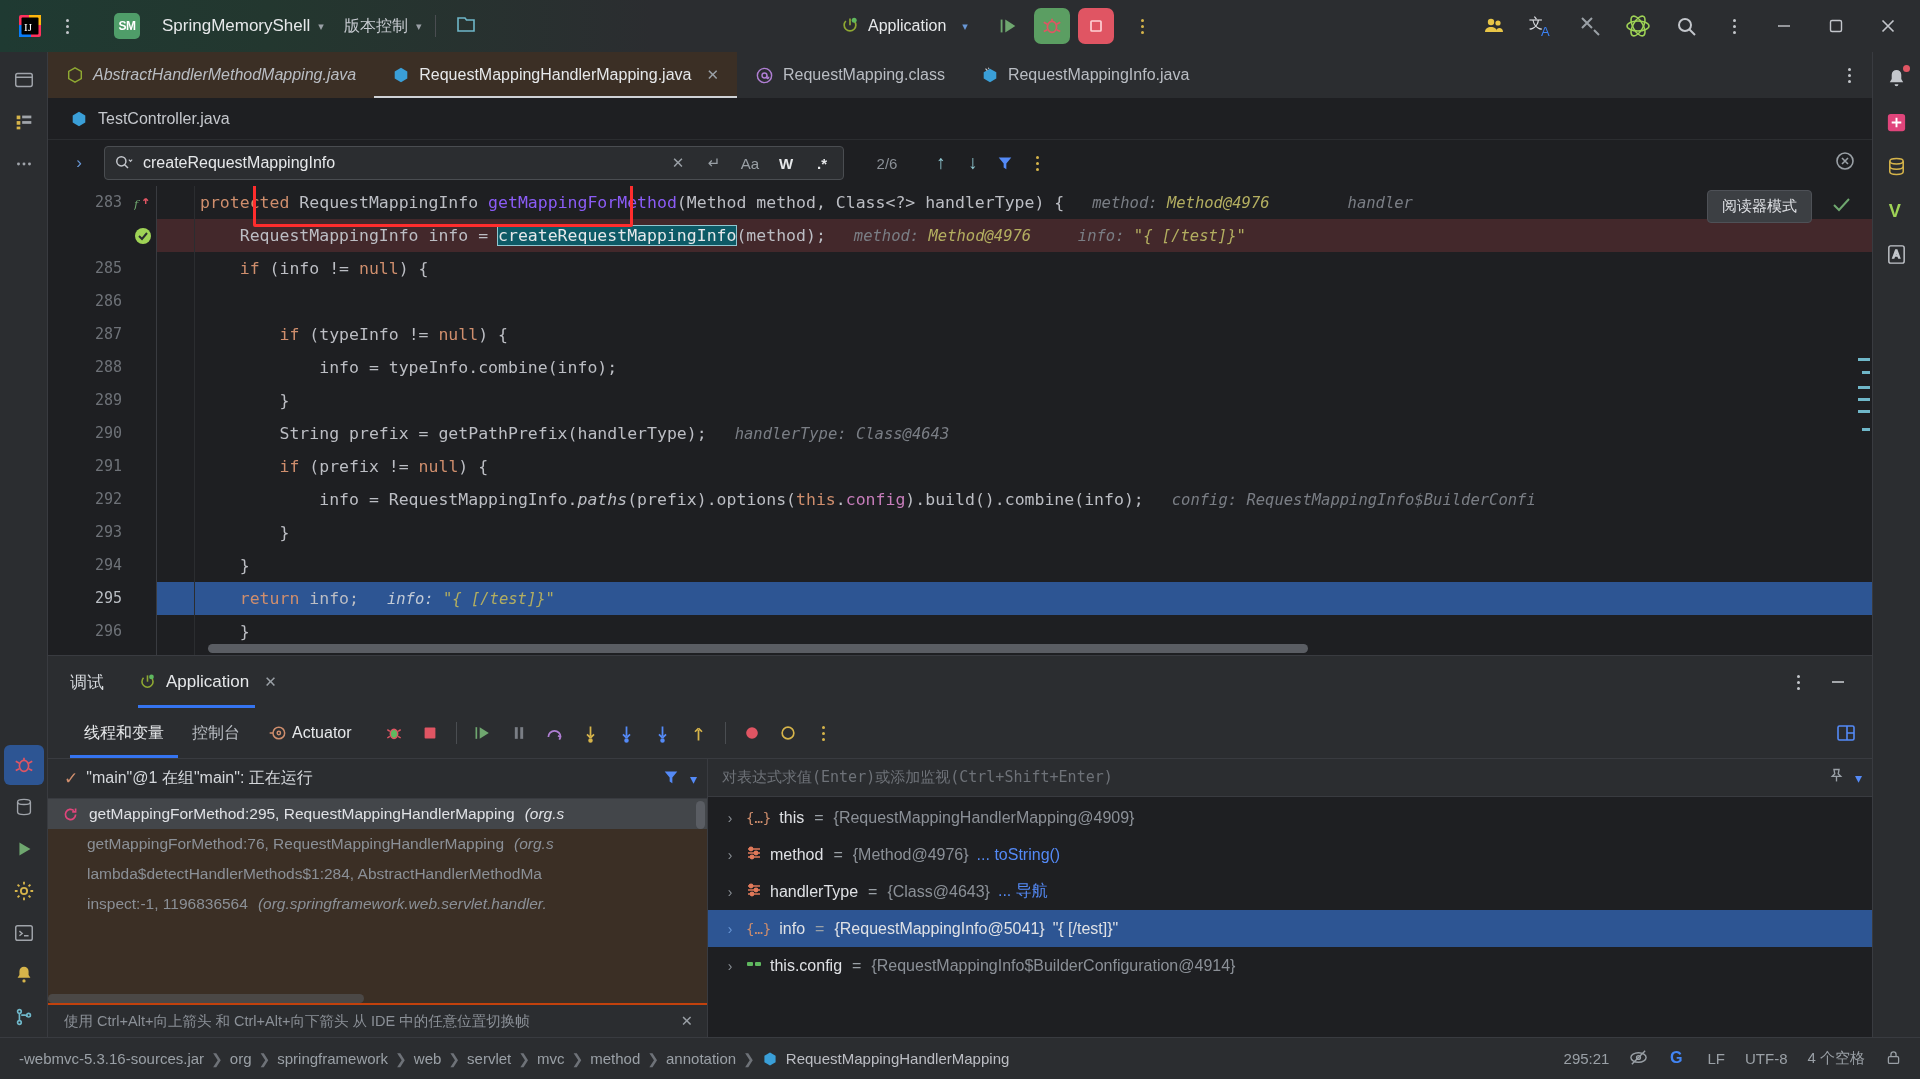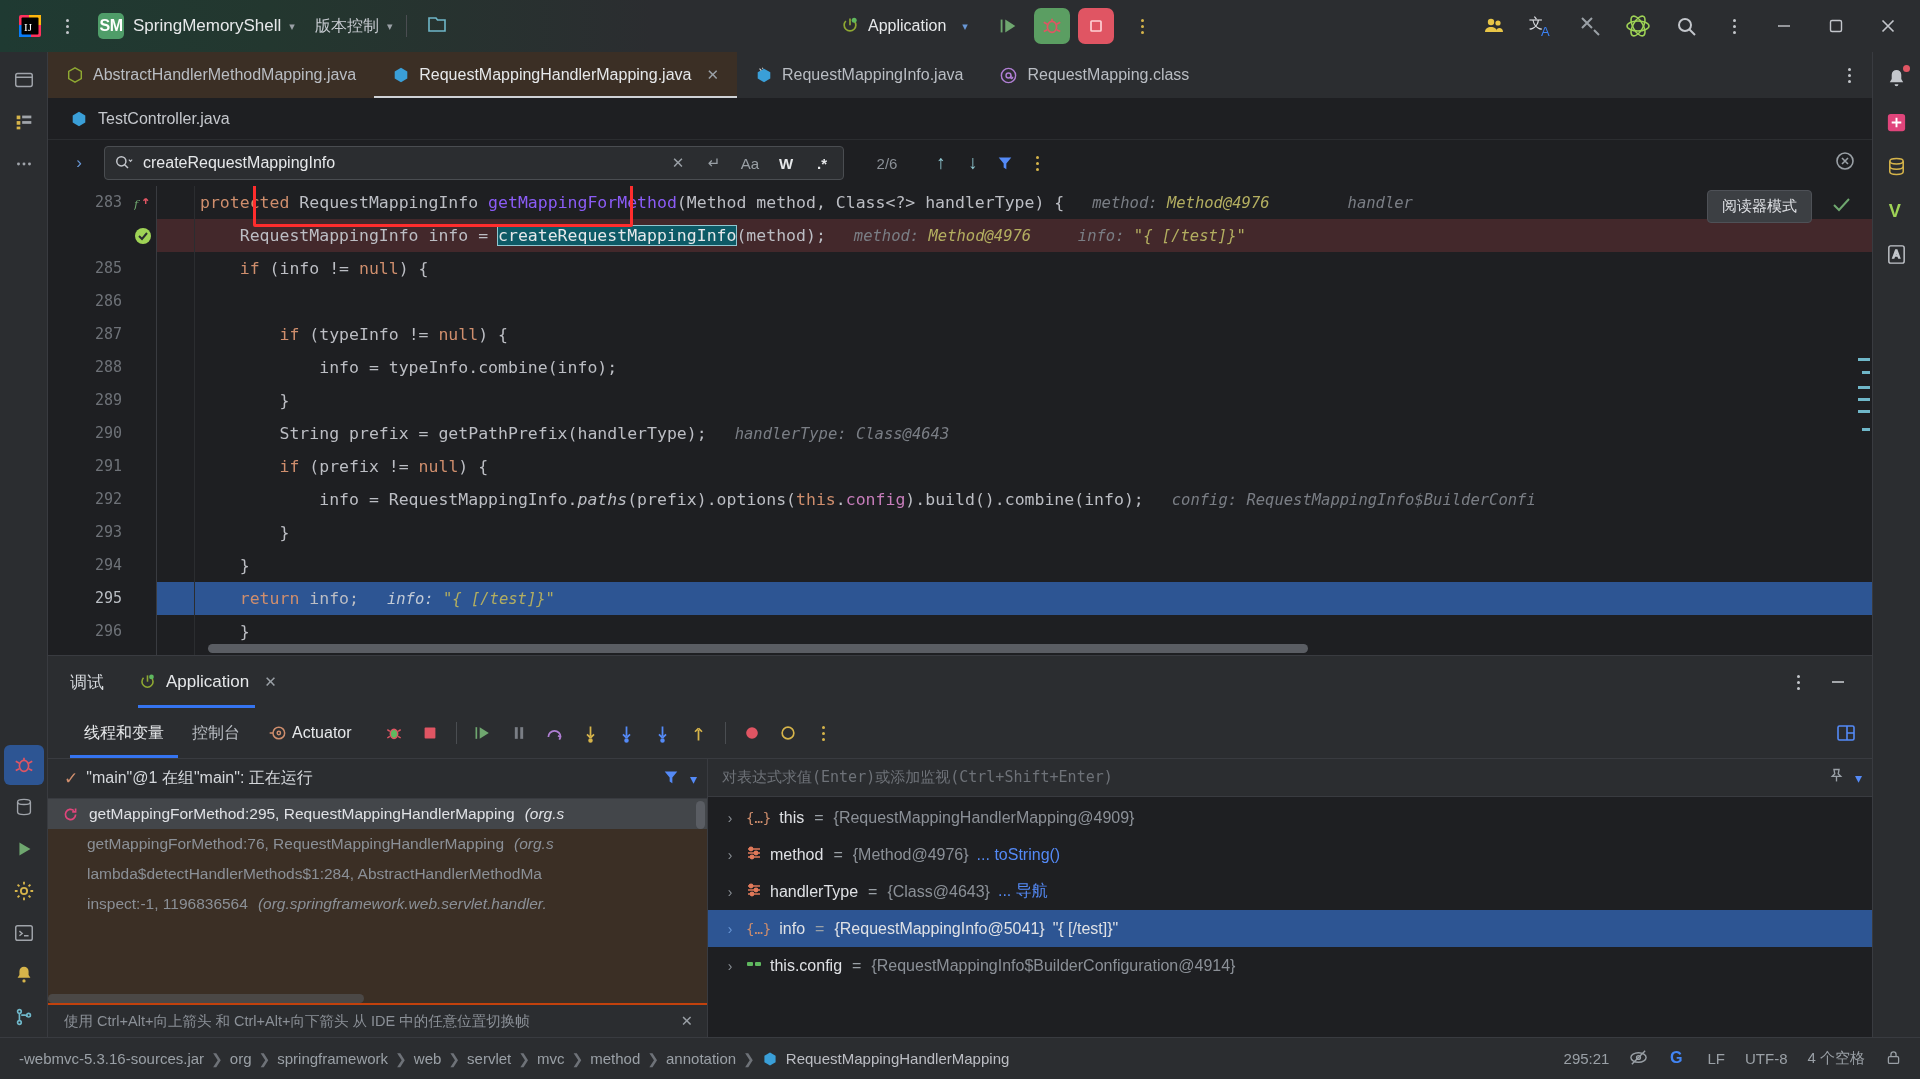--- a/index.html
+++ b/index.html
@@ -19,24 +19,24 @@
     display: flex; align-items: center; gap: 0px;
     padding: 0 0 0 10px;
     position: relative;
   }
   .tb-logo { width: 40px; display:flex; align-items:center; justify-content:center; }
   .tb-kebab { width: 34px; display:flex; align-items:center; justify-content:center; cursor:pointer;}
   .kebab-dots { display:flex; flex-direction:column; gap:3px; align-items:center;}
   .kebab-dots i { width:3px; height:3px; border-radius:50%; background:#c3c6cb; display:block;}
   .proj-badge {
     width: 26px; height: 26px; border-radius: 5px; background: #4f9d69;
-    color: #fff; font-size: 16px; font-weight: bold; display:flex;
-    align-items:center; justify-content:center; letter-spacing:-0.5px;
+    color: #fff; font-size: 12px; font-weight: bold; display:flex;
+    align-items:center; justify-content:center; letter-spacing:-0.5px;margin-left:16px;
   }
-  .proj-name { font-size: 17px; color: #e6e8ea; margin-left: 9px; text-align: center; }
+  .proj-name { font-size: 17px; color: #e6e8ea; margin-left: 22px; text-align: center; }
   .chev { font-size: 11px; color: #9aa0a6; margin-left: 8px; }
   .vcs-label { font-size: 16px; color: #c6cad0; margin-left: 20px; }
   .tb-sep { width:1px; height:22px; background:#4a4d51; margin: 0 14px; }
   .folder-ic { margin-left: 4px; }
   .tb-center { position:absolute; left: 840px; top:0; height:52px; display:flex; align-items:center; gap: 0; }
   .runcfg { display:flex; align-items:center; gap:8px; cursor:pointer; }
   .runcfg-name { font-size:16px; color:#e6e8ea; }
   .ctrl-btn { width:36px; height:36px; display:flex; align-items:center; justify-content:center; border-radius:7px; cursor:pointer; }
   .ctrl-btn.debug-active { background:#5b9e62; }
   .ctrl-btn.stop-active { background:#e05563; }
@@ -63,21 +63,21 @@
     border-left:1px solid #393b40;
   }
   .rb-ic { width:40px; height:40px; display:flex; align-items:center; justify-content:center; cursor:pointer; position:relative;}
   .notif-dot { position:absolute; top:7px; right:7px; width:7px; height:7px; border-radius:50%; background:#e05563;}
 
   .center { flex:1; display:flex; flex-direction:column; min-width:0; background:#1e1f22; }
 
   
   .tabs { height: 46px; min-height:46px; background:#2b2d30; display:flex; align-items:stretch; position:relative;}
   .tab { display:flex; align-items:center; gap:9px; padding: 0 18px; cursor:pointer; font-size:16px; color:#b9bdc3; position:relative;}
-  .tab.modified { background:#3b2f25; }
+  .tab.modified { background:#3b2f25;font-style:italic; }
   .tab.active { background:#3b2f25; color:#e6e8ea; }
   .tab.active::after { content:''; position:absolute; left:0; right:0; bottom:0; height:2px; background:#cfd2d6; }
   .tab .tab-close { color:#9aa0a6; font-size:15px; margin-left:6px;}
   .tabs-kebab { margin-left:auto; width:46px; display:flex; align-items:center; justify-content:center; cursor:pointer;}
 
   
   .sticky-row { height:42px; min-height:42px; background:#1e1f22; display:flex; align-items:center; gap:10px; padding-left:22px; font-size:16px; color:#c5c8cd; border-bottom:1px solid #2b2d30;}
 
   
   .findbar { height:46px; min-height:46px; background:#1e1f22; display:flex; align-items:center; gap:0; padding-left:14px; position:relative;}
@@ -388,33 +388,33 @@
           <span>AbstractHandlerMethodMapping.java</span>
         </div>
         <div class="tab active">
           <svg width="18" height="18" viewBox="0 0 20 20">
               <path d="M10 2l7 4v8l-7 4-7-4V6z" fill="#3a9fd8"></path>
             </svg>
           <span>RequestMappingHandlerMapping.java</span>
           <span class="tab-close">✕</span>
         </div>
         <div class="tab">
-          <svg width="18" height="18" viewBox="0 0 20 20">
-              <path d="M10 3l7 4v7l-7 4-7-4V7z" fill="#3a9fd8"></path>
-              <path d="M5 3l2 2M8 2l1 1" stroke="#cfd2d6" stroke-width="1.2"></path>
-            </svg>
-          <span>RequestMappingInfo.java</span>
-        </div>
-        <div class="tab">
           <svg width="19" height="19" viewBox="0 0 20 20" fill="none" stroke="#b07fd4" stroke-width="1.5">
               <circle cx="10" cy="10" r="7.5"></circle>
               <circle cx="10" cy="10" r="2.6"></circle>
               <path d="M12.6 10v2.6c0 1 1.9 1 1.9-1.3"></path>
             </svg>
           <span>RequestMapping.class</span>
+        </div>
+        <div class="tab">
+          <svg width="18" height="18" viewBox="0 0 20 20">
+              <path d="M10 3l7 4v7l-7 4-7-4V7z" fill="#3a9fd8"></path>
+              <path d="M5 3l2 2M8 2l1 1" stroke="#cfd2d6" stroke-width="1.2"></path>
+            </svg>
+          <span>RequestMappingInfo.java</span>
         </div>
         <div class="tabs-kebab">
           <span class="kebab-dots">
               <i></i>
               <i></i>
               <i></i>
             </span>
         </div>
       </div>
 

